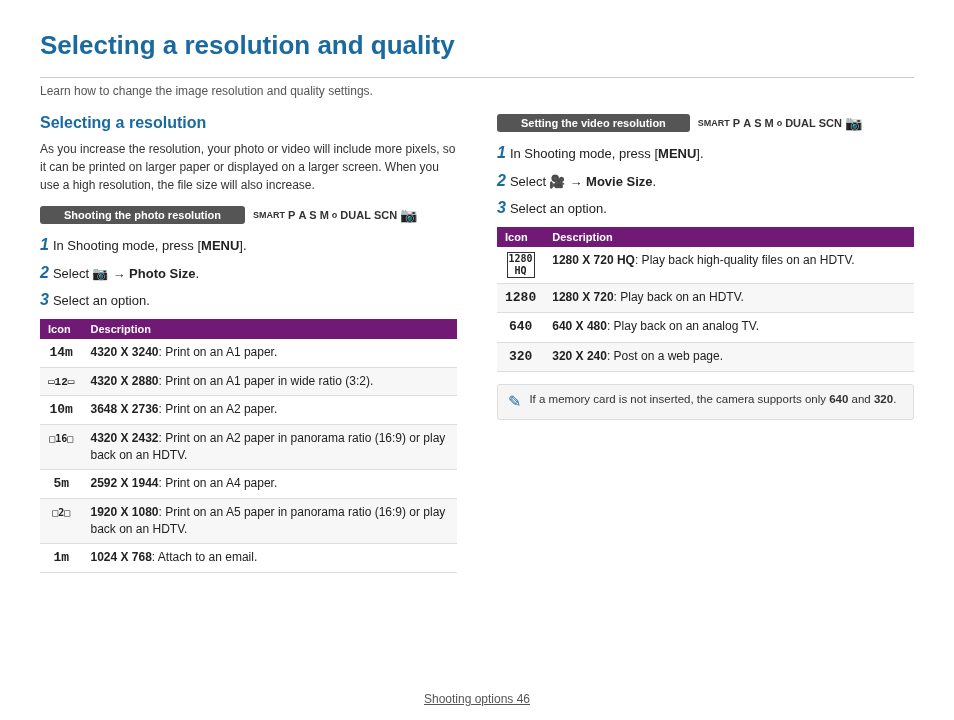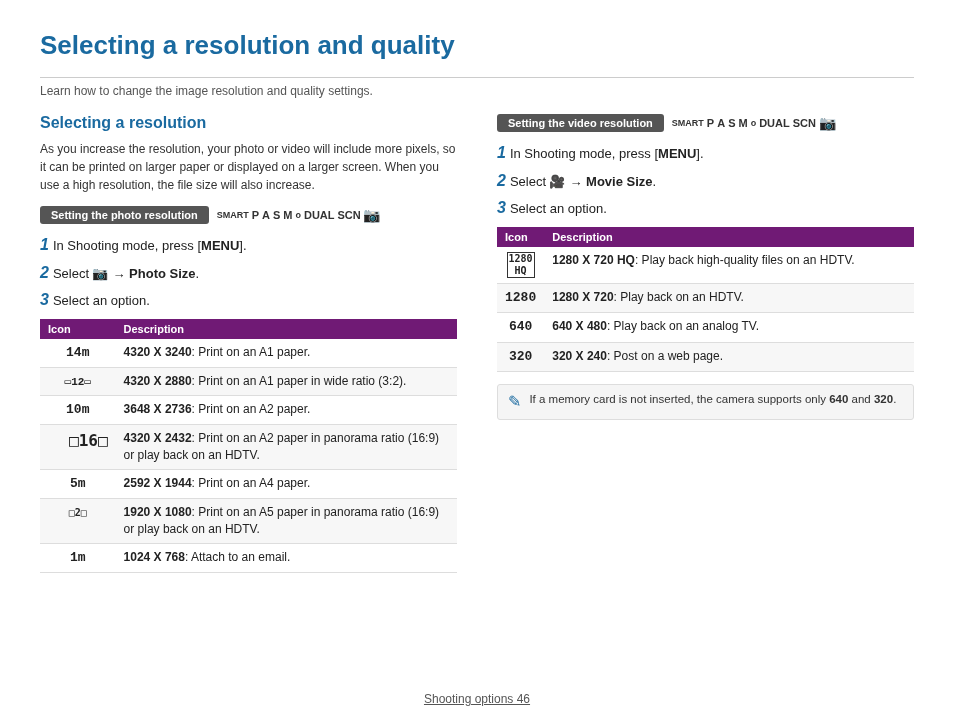--- a/index.html
+++ b/index.html
@@ -61,21 +61,21 @@
       color: #333;
       line-height: 1.5;
       margin-bottom: 12px;
     }
 
     .label-bar {
       display: inline-flex;
       align-items: center;
       background: #555;
       color: #fff;
-      padding: 3px 11px;
+      padding: 3px 24px;
       border-radius: 3px;
       font-size: 11px;
       font-weight: bold;
       margin-right: 8px;
     }
 
     .mode-icons {
       display: inline-flex;
       align-items: center;
       gap: 3px;
@@ -200,21 +200,21 @@
   <div class="main-title">Selecting a resolution and quality</div>
   <div class="subtitle-desc">Learn how to change the image resolution and quality settings.</div>
 
   <div class="two-col">
 
     <div class="left-col">
       <div class="section-heading">Selecting a resolution</div>
       <div class="section-desc">As you increase the resolution, your photo or video will include more pixels, so it can be printed on larger paper or displayed on a larger screen. When you use a high resolution, the file size will also increase.</div>
 
       <div class="mode-row">
-        <span class="label-bar">Setting the photo resolution</span>
+        <span class="label-bar">Shooting the photo resolution</span>
         <span class="mode-icons">
           <span style="font-size:9px;vertical-align:super;font-weight:bold;">SMART</span>
           <b>P</b> 
             <b>A</b> 
             <b>S</b> 
             <b>M</b>
           <span style="font-size:9px;vertical-align:super;">o</span>
             <b>DUAL</b>
           <b>SCN</b>
           <span style="font-size:14px;">📷</span>
@@ -248,21 +248,21 @@
           </tr>
           <tr>
             <td class="icon-cell"><span class="icon-bold" style="font-size:11px;">▭12▭</span></td>
             <td><b>4320 X 2880</b>: Print on an A1 paper in wide ratio (3:2).</td>
           </tr>
           <tr>
             <td class="icon-cell"><span class="icon-bold">10m</span></td>
             <td><b>3648 X 2736</b>: Print on an A2 paper.</td>
           </tr>
           <tr>
-            <td class="icon-cell"><span style="font-size:16px;font-weight:900;font-family:monospace;margin-left:21px;">□16□</span></td>
+            <td class="icon-cell"><span style="font-size:10px;font-weight:900;font-family:monospace;">□16□</span></td>
             <td><b>4320 X 2432</b>: Print on an A2 paper in panorama ratio (16:9) or play back on an HDTV.</td>
           </tr>
           <tr>
             <td class="icon-cell"><span class="icon-bold">5m</span></td>
             <td><b>2592 X 1944</b>: Print on an A4 paper.</td>
           </tr>
           <tr>
             <td class="icon-cell"><span style="font-size:10px;font-weight:900;font-family:monospace;">□2□</span></td>
             <td><b>1920 X 1080</b>: Print on an A5 paper in panorama ratio (16:9) or play back on an HDTV.</td>
           </tr>

